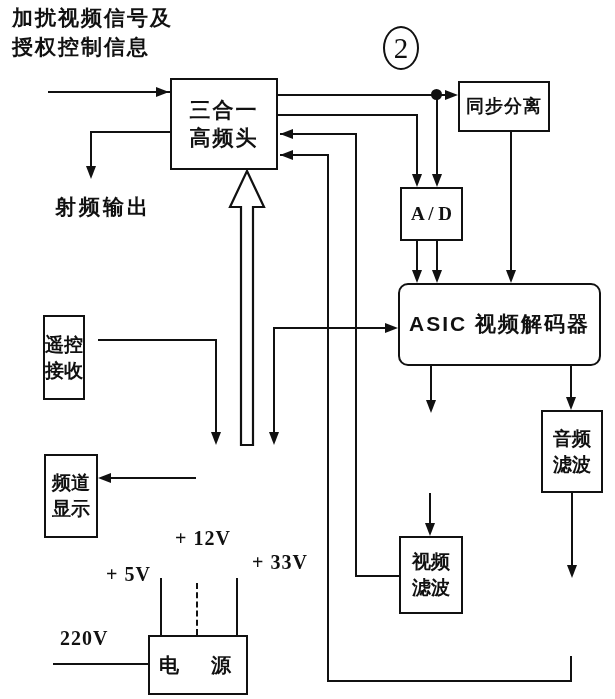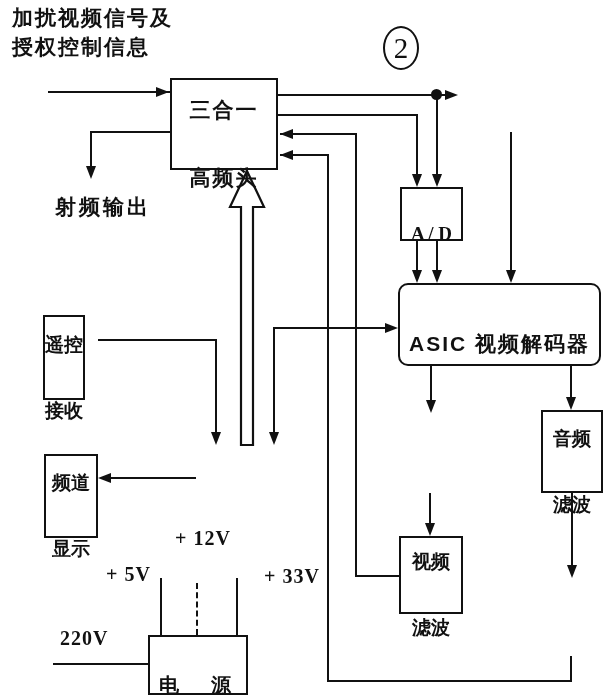--- a/index.html
+++ b/index.html
@@ -5,21 +5,21 @@
   html,body{margin:0;padding:0;background:#fff;}
   #stage{
     position:relative;width:615px;height:699px;background:#fff;
     font-family:"Liberation Sans","DejaVu Sans",sans-serif;color:#111;overflow:hidden;
   }
   .box{
     position:absolute;border:2px solid #111;background:#fff;
     display:flex;flex-direction:column;align-items:center;justify-content:center;
     text-align:center;box-sizing:border-box;line-height:1.35;
   }
-  .box .ln{display:block;margin-top:40px;}
+  .box .ln{display:block;}
   .wire{position:absolute;background:#111;}
   .wire.dash{background:none;border-left:2px dashed #111;}
   .arr{position:absolute;width:0;height:0;}
   .arr.r{border-top:5px solid transparent;border-bottom:5px solid transparent;border-left:13px solid #111;}
   .arr.l{border-top:5px solid transparent;border-bottom:5px solid transparent;border-right:13px solid #111;}
   .arr.d{border-left:5px solid transparent;border-right:5px solid transparent;border-top:13px solid #111;}
   .dot{position:absolute;width:11px;height:11px;border-radius:50%;background:#111;}
   .lbl{position:absolute;white-space:nowrap;}
   .heading{font-weight:bold;font-size:21px;letter-spacing:2px;}
   .cjk-lbl{font-weight:bold;font-size:21px;letter-spacing:3px;}
@@ -108,20 +108,23 @@
   <div class="wire" style="left:160px;top:578px;width:2px;height:57px;"></div>
   <div class="wire dash" style="left:196px;top:583px;width:0;height:52px;"></div>
   <div class="wire" style="left:236px;top:578px;width:2px;height:57px;"></div>
   <div class="wire" style="left:53px;top:663px;width:95px;height:2px;"></div>
 
   <div class="box cn" style="left:170px;top:78px;width:108px;height:92px;font-size:21px;letter-spacing:2px;">
     <span class="ln">三合一</span>
     <span class="ln">高频头</span>
   </div>
 
+  <div class="box cn" style="left:458px;top:81px;width:92px;height:51px;font-size:18px;letter-spacing:1px;">
+    <span class="ln">同步分离</span>
+  </div>
 
   <div class="box" style="left:400px;top:187px;width:63px;height:54px;font-size:19px;font-weight:bold;font-family:'Liberation Serif','DejaVu Serif',serif;">
     <span class="ln">A / D</span>
   </div>
 
   <div class="box cn" style="left:398px;top:283px;width:203px;height:83px;font-size:21px;letter-spacing:2px;border-radius:10px;">
     <span class="ln">ASIC 视频解码器</span>
   </div>
 
 
@@ -147,16 +150,16 @@
   </div>
 
 
   <div class="box cn" style="left:148px;top:635px;width:100px;height:60px;font-size:20px;letter-spacing:6px;">
     <span class="ln">电　源</span>
   </div>
 
   <div class="lbl cjk-lbl" style="left:55px;top:193px;">射频输出</div>
   <div class="lbl volt" style="left:175px;top:527px;">+ 12V</div>
   <div class="lbl volt" style="left:106px;top:563px;">+ 5V</div>
-  <div class="lbl volt" style="left:252px;top:565px;margin-left:12px;">+ 33V</div>
+  <div class="lbl volt" style="left:252px;top:551px;">+ 33V</div>
   <div class="lbl volt" style="left:60px;top:627px;">220V</div>
 
 </div>
 
 </body></html>

